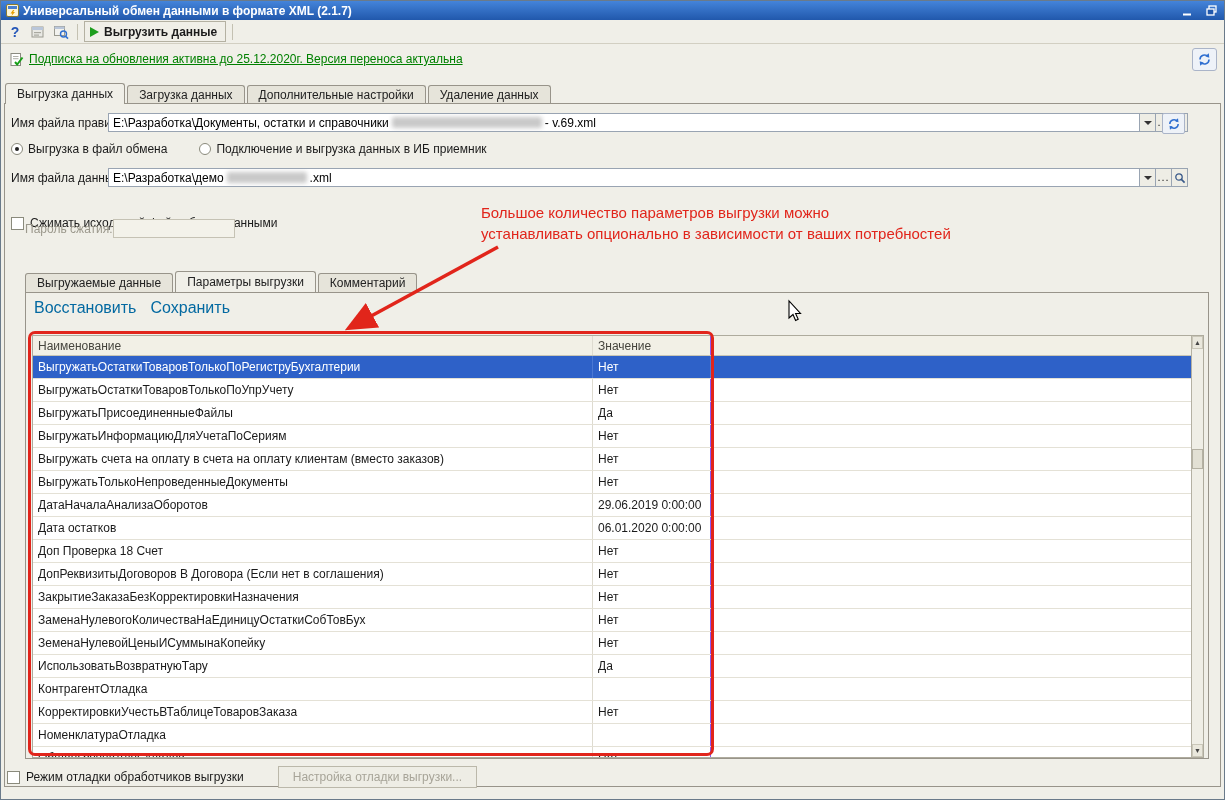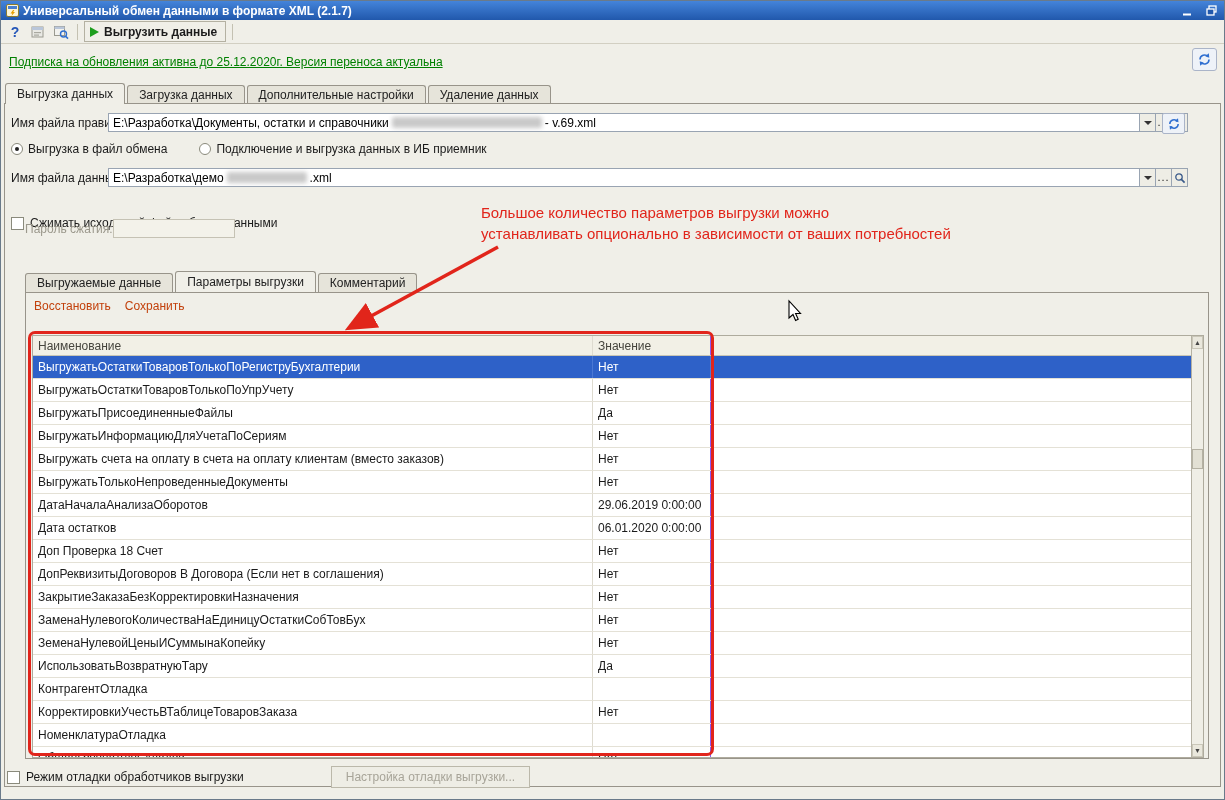--- a/index.html
+++ b/index.html
@@ -19,21 +19,21 @@
   
   .toolbar { position:absolute; top:19px; left:0; right:0; height:24px; display:flex; align-items:center; gap:3px; padding:0 4px; border-bottom:1px solid #d2cfc2; }
   .tb-btn { height:20px; min-width:20px; display:flex; align-items:center; justify-content:center; border:1px solid transparent; }
   .tb-btn svg { display:block; }
   .tb-sep { width:1px; height:16px; background:#c4c1b2; margin:0 3px; }
   .run-btn { display:flex; align-items:center; gap:5px; border:1px solid #b4b1a2; background:#f0efe8; height:21px; padding:0 8px 0 5px; font-weight:bold; font-size:12px; color:#1c1c1c; cursor:pointer; }
   .play-tri { width:0; height:0; border-left:9px solid #1e9e1e; border-top:5px solid transparent; border-bottom:5px solid transparent; }
   .help-q { color:#2456b8; font-weight:bold; font-size:14px; }
 
   
-  .info-row { position:absolute; top:48px; left:8px; height:20px; display:flex; align-items:center; gap:5px;flex-direction:column; }
+  .info-row { position:absolute; top:48px; left:8px; height:20px; display:flex; align-items:center; gap:5px; }
   .subscription-link { color:#008000; text-decoration:underline; font-size:12px; cursor:pointer; white-space:nowrap; }
   .refresh-btn { position:absolute; top:47px; right:7px; width:25px; height:23px; border:1px solid #aab4c8; border-radius:3px; background:#eef2f8; display:flex; align-items:center; justify-content:center; cursor:pointer; }
 
   
   .tabs { position:absolute; left:4px; display:flex; align-items:flex-end; }
   .main-tabs { top:83px; height:20px; }
   .tab { height:19px; padding:2px 11px 0; background:#e6e4da; border:1px solid #98948а; border:1px solid #98948a; border-bottom:none; border-radius:3px 3px 0 0; margin-right:2px; font-size:12px; color:#222; cursor:pointer; white-space:nowrap; }
   .tab.active { background:#f0efe8; height:21px; padding-top:3px; position:relative; z-index:3;text-align:right; }
 
   
@@ -51,42 +51,42 @@
   .radio { width:12px; height:12px; border:1px solid #8a8a7c; border-radius:50%; background:#fff; margin-right:5px; position:relative; flex:0 0 auto; }
   .radio.checked::after { content:""; position:absolute; left:3px; top:3px; width:4px; height:4px; border-radius:50%; background:#222; }
   .checkbox { width:13px; height:13px; border:1px solid #8a8a7c; background:#fff; margin-right:6px; flex:0 0 auto; }
   .disabled-lbl { color:#9b988c; }
   .disabled-input { background:#f3f2ea; border:1px solid #c5c2b4; height:19px; width:122px; }
 
   
   .inner-tabs { top:168px; left:20px; height:20px; position:absolute; display:flex; align-items:flex-end; }
   .inner-panel { position:absolute; top:188px; left:20px; width:1184px; height:467px; border:1px solid #98948a; background:#f0efe8; }
   .cmd-bar { position:absolute; top:6px; left:8px; display:flex; gap:14px; }
-  .cmd-link { font-size:12px; color:#c2410c; cursor:pointer; }
+  .cmd-link { font-size:16px; color:#0369a1; cursor:pointer; }
 
   .ptable { position:absolute; top:42px; left:6px; right:4px; height:423px; border:1px solid #aeab9d; background:#fff; display:flex; overflow:hidden;justify-content:space-between; }
   .tcontent { flex:1; display:flex; flex-direction:column; overflow:hidden; }
   .thead { display:flex; height:20px; background:#f2f0e6; border-bottom:1px solid #c8c5b5; align-items:center; flex:0 0 auto; }
   .thead .tcell { font-size:12px; color:#46453e; }
   .trow { display:flex; height:23px; border-bottom:1px solid #e4e1d6; align-items:center; flex:0 0 auto; }
   .tcell { padding:0 5px; overflow:hidden; white-space:nowrap; font-size:12px; color:#1a1a1a; }
   .tcell.name { width:560px; border-right:1px solid #dedbd0; height:100%; display:flex; align-items:center; }
   .tcell.value { width:118px; border-right:1px solid #8b5cf6; height:100%; display:flex; align-items:center; }
   .tcell.filler { flex:1; height:100%; }
   .trow.selected { background:#2e61c8; }
   .trow.selected .tcell { color:#fff; border-right-color:#4a78d4; }
 
   .vscroll { width:12px; flex:0 0 auto; border-left:1px solid #b4b1a3; background:#efeee6; display:flex; flex-direction:column; }
   .scroll-arrow { height:13px; display:flex; align-items:center; justify-content:center; font-size:7px; color:#444; border:1px solid #c9c6b8; background:#e9e7dc; cursor:pointer; }
   .scroll-track { flex:1; position:relative; }
   .scroll-thumb { position:absolute; top:100px; left:0; right:0; height:20px; background:#e2e0d4; border:1px solid #b4b1a3; cursor:pointer; }
 
   
   .footer-row { position:absolute; top:662px; left:2px; display:flex; align-items:center; }
-  .debug-btn { margin-left:87px; border:1px solid #bbb8aa; background:#eeede5; color:#a7a498; font-size:12px; padding:3px 14px; cursor:default; }
+  .debug-btn { margin-left:34px; border:1px solid #bbb8aa; background:#eeede5; color:#a7a498; font-size:12px; padding:3px 14px; cursor:default; }
 
   
   .annotation { position:absolute; left:480px; top:201px; color:#e1251b; font-size:15px; line-height:21px; z-index:20; pointer-events:none; white-space:nowrap; }
   .red-box { position:absolute; left:27px; top:330px; width:686px; height:425px; border:3px solid #e1251b; border-radius:7px; z-index:19; pointer-events:none; }
   .overlay-svg { position:absolute; left:0; top:0; width:1225px; height:800px; z-index:21; pointer-events:none; }
 </style>
 </head>
 <body>
 
 <div class="window">

